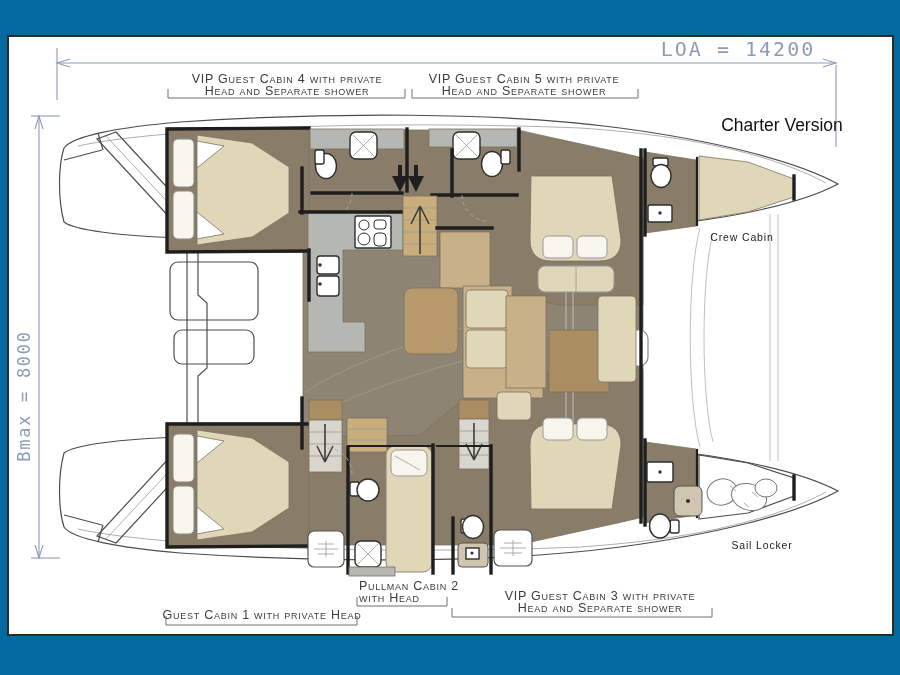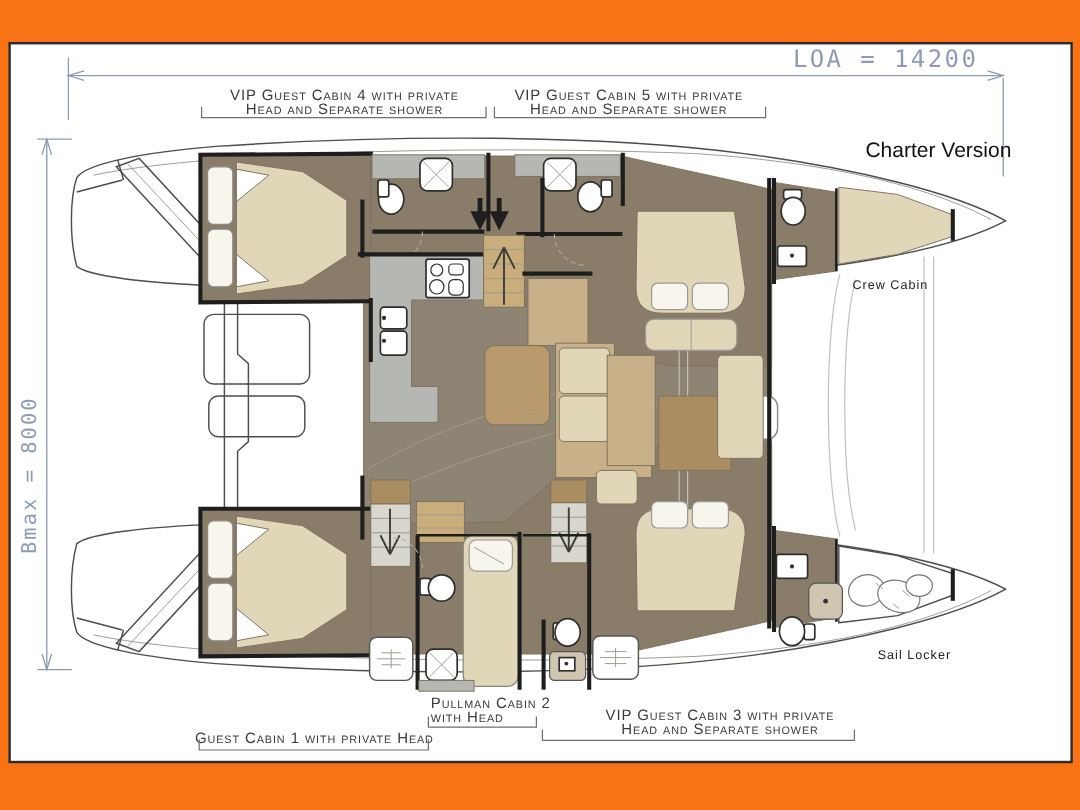--- a/index.html
+++ b/index.html
@@ -1,16 +1,16 @@
 <!DOCTYPE html>
 <html style="--c-wall: #1e1e1e; --c-hullline: #4d4d4d; --c-floor: #897d69; --c-salonfloor: #8e8473; --c-bed: #e0d6b8; --c-tan: #c8b189; --c-tandark: #aa8e61; --c-counter: #b5b7b3; --c-dim: #8d9cb4; --c-label: #3b3b3b; --c-title: #111111;"><head>
 <meta charset="utf-8">
 <style>
   html,body{margin:0;padding:0;background:#fff;}
-  .canvas{position:relative;width:900px;height:675px;background:#f97316;overflow:hidden;
+  .canvas{position:relative;width:900px;height:675px;background:#0369a1;overflow:hidden;
           font-family:"Liberation Sans",sans-serif;}
   svg{position:absolute;left:0;top:0;}
   
   .f-white{fill:#fff}
   .f-floor{fill:var(--c-floor)}
   .f-salon{fill:var(--c-salonfloor)}
   .f-bed{fill:var(--c-bed)}
   .f-pillow{fill:#f8f5ec}
   .f-tan{fill:var(--c-tan)}
   .f-tandark{fill:var(--c-tandark)}

